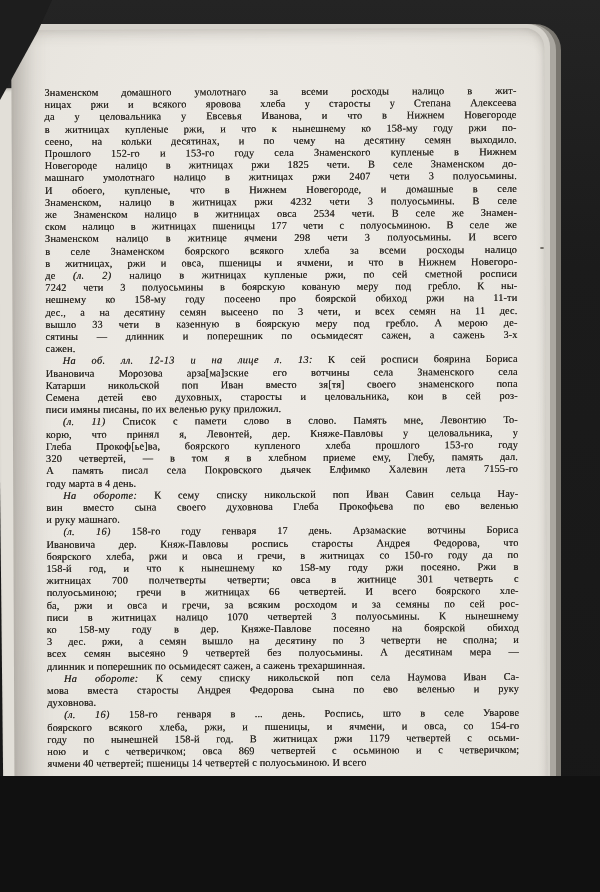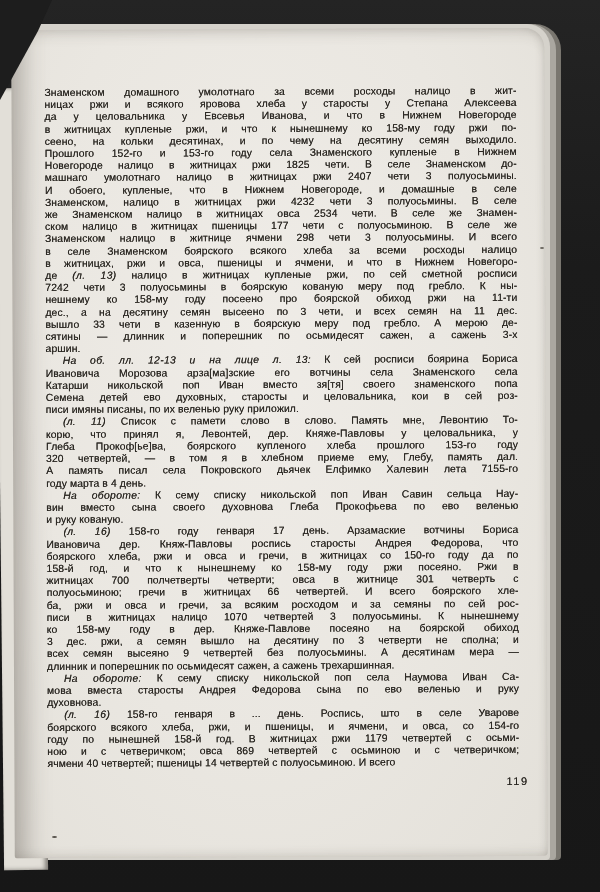--- a/index.html
+++ b/index.html
@@ -1,18 +1,18 @@
 <!DOCTYPE html>
 <html><head>
 <meta charset="utf-8">
 <style>
   html,body{margin:0;padding:0;background:#111;}
   #canvas{
-    position:relative;width:600px;height:892px;overflow:hidden;
-    font-family:Liberation Sans, sans-serif;
+    position:relative;width:600px;height:776px;overflow:hidden;
+    font-family:Liberation Serif, serif;
   }
   .backdrop{
     position:absolute;left:0;top:0;width:600px;height:892px;
     background:linear-gradient(180deg,#242424 0%,#1b1b1b 30%,#171717 100%);
   }
   
   .stack{position:absolute;top:24px;height:836px;border-radius:0 26px 4px 0;}
   .stack-3{left:20px;width:541px;background:#79766f;}
   .stack-2{left:18px;width:538px;background:#aaa7a0;}
   .stack-1{left:16px;width:534px;background:#d5d2cb;border-radius:0 23px 4px 0;}
@@ -85,47 +85,47 @@
           <div class="line"><span>Прошлого 152-го и 153-го году села Знаменского купленые в Нижнем</span></div>
           <div class="line"><span>Новегороде налицо в житницах ржи 1825 чети. В селе Знаменском до-</span></div>
           <div class="line"><span>машнаго умолотнаго налицо в житницах ржи 2407 чети 3 полуосьмины.</span></div>
           <div class="line"><span>И обоего, купленые, что в Нижнем Новегороде, и домашные в селе</span></div>
           <div class="line"><span>Знаменском, налицо в житницах ржи 4232 чети 3 полуосьмины. В селе</span></div>
           <div class="line"><span>же Знаменском налицо в житницах овса 2534 чети. В селе же Знамен-</span></div>
           <div class="line"><span>ском налицо в житницах пшеницы 177 чети с полуосьминою. В селе же</span></div>
           <div class="line"><span>Знаменском налицо в житнице ячмени 298 чети 3 полуосьмины. И всего</span></div>
           <div class="line"><span>в селе Знаменском боярского всякого хлеба за всеми росходы налицо</span></div>
           <div class="line"><span>в житницах, ржи и овса, пшеницы и ячмени, и что в Нижнем Новегоро-</span></div>
-          <div class="line"><span>де </span><em>(л. 13)</em><span> налицо в житницах купленые ржи, по сей сметной росписи</span></div>
+          <div class="line"><span>де </span><em>(л. 2)</em><span> налицо в житницах купленые ржи, по сей сметной росписи</span></div>
           <div class="line"><span>7242 чети 3 полуосьмины в боярскую кованую меру под гребло. К ны-</span></div>
           <div class="line"><span>нешнему ко 158-му году посеено про боярской обиход ржи на 11-ти</span></div>
           <div class="line"><span>дес., а на десятину семян высеено по 3 чети, и всех семян на 11 дес.</span></div>
           <div class="line"><span>вышло 33 чети в казенную в боярскую меру под гребло. А мерою де-</span></div>
           <div class="line"><span>сятины — длинник и поперешник по осьмидесят сажен, а сажень 3-х</span></div>
-          <div class="line last"><span>аршин.</span></div>
+          <div class="line last"><span>сажен.</span></div>
         </div>
         <div class="para">
           <div class="line ind"><em>На об. лл. 12-13 и на лице л. 13:</em><span> К сей росписи боярина Бориса</span></div>
           <div class="line"><span>Ивановича Морозова арза[ма]зские его вотчины села Знаменского села</span></div>
           <div class="line"><span>Катарши никольской поп Иван вместо зя[тя] своего знаменского попа</span></div>
           <div class="line"><span>Семена детей ево духовных, старосты и целовальника, кои в сей роз-</span></div>
           <div class="line last"><span>писи имяны писаны, по их веленью руку приложил.</span></div>
         </div>
         <div class="para">
           <div class="line ind"><em>(л. 11)</em><span> Список с памети слово в слово. Память мне, Левонтию То-</span></div>
           <div class="line"><span>корю, что принял я, Левонтей, дер. Княже-Павловы у целовальника, у</span></div>
           <div class="line"><span>Глеба Прокоф[ье]ва, боярского купленого хлеба прошлого 153-го году</span></div>
           <div class="line"><span>320 четвертей, — в том я в хлебном приеме ему, Глебу, память дал.</span></div>
           <div class="line"><span>А память писал села Покровского дьячек Елфимко Халевин лета 7155-го</span></div>
           <div class="line last"><span>году марта в 4 день.</span></div>
         </div>
         <div class="para">
           <div class="line ind"><em>На обороте:</em><span> К сему списку никольской поп Иван Савин сельца Нау-</span></div>
           <div class="line"><span>вин вместо сына своего духовнова Глеба Прокофьева по ево веленью</span></div>
-          <div class="line last"><span>и руку кованую.</span></div>
+          <div class="line last"><span>и руку машнаго.</span></div>
         </div>
         <div class="para">
           <div class="line ind"><em>(л. 16)</em><span> 158-го году генваря 17 день. Арзамаские вотчины Бориса</span></div>
           <div class="line"><span>Ивановича дер. Княж-Павловы роспись старосты Андрея Федорова, что</span></div>
           <div class="line"><span>боярского хлеба, ржи и овса и гречи, в житницах со 150-го году да по</span></div>
           <div class="line"><span>158-й год, и что к нынешнему ко 158-му году ржи посеяно. Ржи в</span></div>
           <div class="line"><span>житницах 700 полчетверты четверти; овса в житнице 301 четверть с</span></div>
           <div class="line"><span>полуосьминою; гречи в житницах 66 четвертей. И всего боярского хле-</span></div>
           <div class="line"><span>ба, ржи и овса и гречи, за всяким росходом и за семяны по сей рос-</span></div>
           <div class="line"><span>писи в житницах налицо 1070 четвертей 3 полуосьмины. К нынешнему</span></div>

